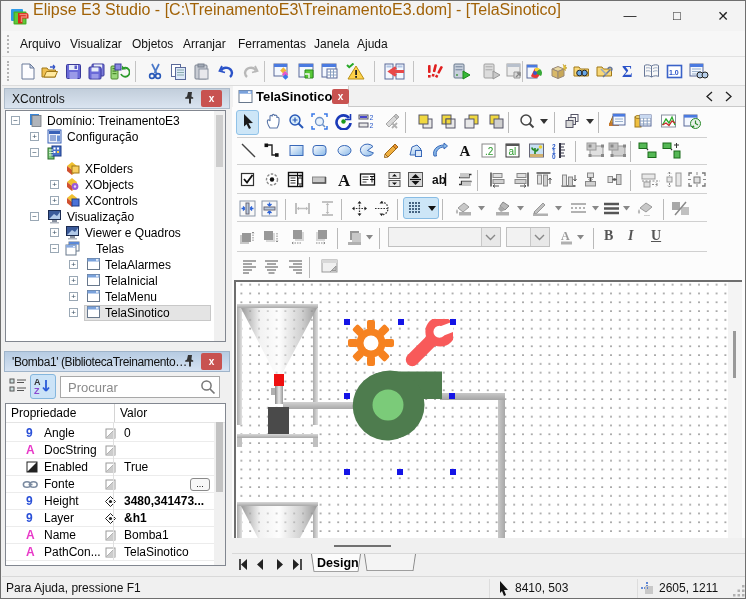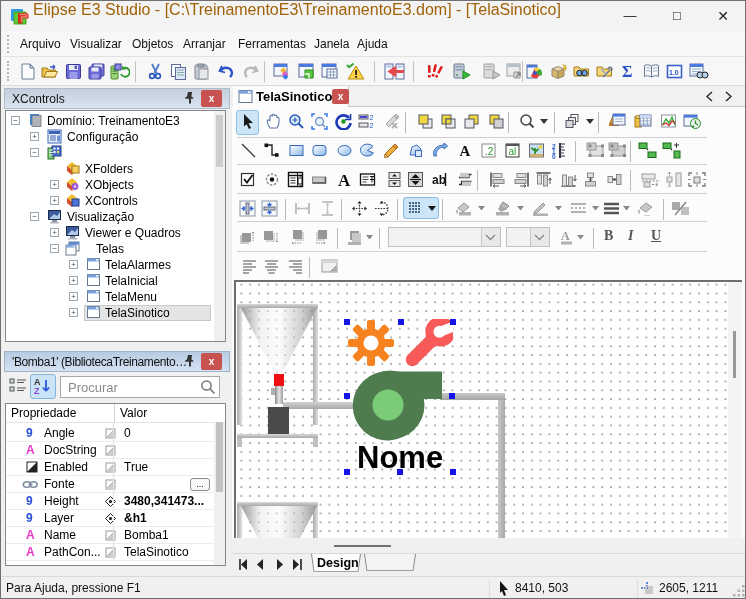--- a/index.html
+++ b/index.html
@@ -1087,21 +1087,20 @@
 
   <div class="abs" style="left:262px;top:111px;width:7px;height:147px;background:linear-gradient(90deg,#c8c8c8,#a8a8a8)"></div>
   <div class="abs" style="left:204px;top:111px;width:65px;height:7px;background:linear-gradient(#c8c8c8,#a4a4a4)"></div>
 
   <svg class="abs" style="left:112px;top:85px" width="100" height="80" viewBox="0 0 100 80">
         <path d="M42 4.5 H94 V32 H73 A 34.5 34.5 0 1 1 42 4.5 Z" fill="#4e7c4e"></path>
         <circle cx="42" cy="38" r="34.5" fill="#4e7c4e"></circle>
         <circle cx="40" cy="38" r="15.5" fill="#7bcb79"></circle>
       </svg>
 
-  <div class="abs" style="left:121px;top:158px;width:130px;font-size:31px;font-weight:bold;color:#000;letter-spacing:0px">Nome</div>
 
   <svg class="abs" style="left:112px;top:38px" width="46" height="46" viewBox="0 0 46 46">
         <g fill="#f68220">
           <circle cx="23" cy="23" r="14.5"></circle>
           <g id="t">
             <rect x="19" y="0" width="8" height="10" rx="2"></rect>
           </g>
           <use href="#t" transform="rotate(45 23 23)"></use>
           <use href="#t" transform="rotate(90 23 23)"></use>
           <use href="#t" transform="rotate(135 23 23)"></use>

